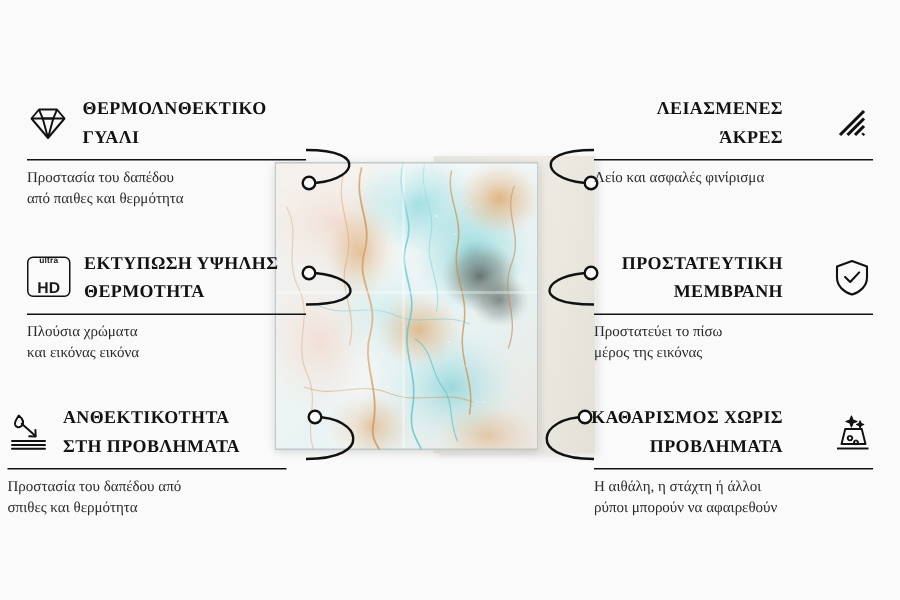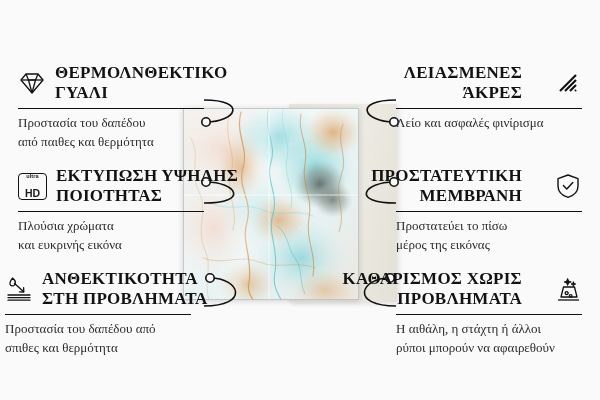--- a/index.html
+++ b/index.html
@@ -42,28 +42,28 @@
     position:absolute;inset:0;border:1px solid rgba(178,188,188,.75);
     pointer-events:none;
   }
 
   
   .feature{position:absolute;width:186px;}
   .feature .head{display:flex;align-items:center;gap:9px;}
   .feature.right .head{flex-direction:row-reverse;gap:32px;}
   .titles{line-height:1.18;}
   .t-line{
-    font-size:17px;font-weight:bold;letter-spacing:.25px;
+    font-size:12px;font-weight:bold;letter-spacing:.25px;
     white-space:nowrap;color:#121212;
   }
   .feature.left .titles{text-align:left;}
   .feature.right .titles{text-align:right;}
   .rule{height:1px;background:#111;margin-top:5px;width:100%;}
   .desc{
-    margin-top:5px;font-size:13px;line-height:1.42;color:#2b2b2b;
+    margin-top:5px;font-size:10px;line-height:1.42;color:#2b2b2b;
     white-space:pre-line;
   }
   .feature.right .desc{text-align:left;}
 
   .icon{width:28px;height:28px;flex:0 0 28px;display:block;}
   .icon svg{display:block;width:100%;height:100%;}
 
   .hdbadge{
     width:27px;height:25px;flex:0 0 27px;border:1.6px solid #111;border-radius:4px;
     display:flex;flex-direction:column;align-items:center;justify-content:space-between;
@@ -215,26 +215,26 @@
   </div>
 
   <div class="feature left" id="f-print">
     <div class="head">
       <span class="hdbadge">
         <span class="hd-ultra">ultra</span>
         <span class="hd-hd">HD</span>
       </span>
       <span class="titles">
         <span class="t-line">ΕΚΤΥΠΩΣΗ ΥΨΗΛΗΣ</span><br>
-        <span class="t-line">ΠΟΙΟΤΗΤΑΣ</span>
+        <span class="t-line">ΘΕΡΜΟΤΗΤΑ</span>
       </span>
     </div>
     <div class="rule"></div>
     <div class="desc">Πλούσια χρώματα
-και ευκρινής εικόνα</div>
+και εικόνας εικόνα</div>
   </div>
 
   <div class="feature left" id="f-heat">
     <div class="head">
       <span class="icon">
         <svg viewBox="0 0 28 28">
             <g fill="none" stroke="#111" stroke-width="1.3" stroke-linecap="round" stroke-linejoin="round">
           <path d="M7.5 3 C10.5 5.5 11 8 9.5 9.8 C8 11.6 5.5 11 5 9 C4.6 7.2 6 5.2 7.5 3 Z"></path>
           <path d="M9.5 8.5 L18.5 16.5"></path>
               <path d="M14.5 16.8 L18.8 17 L18.6 12.6"></path>

